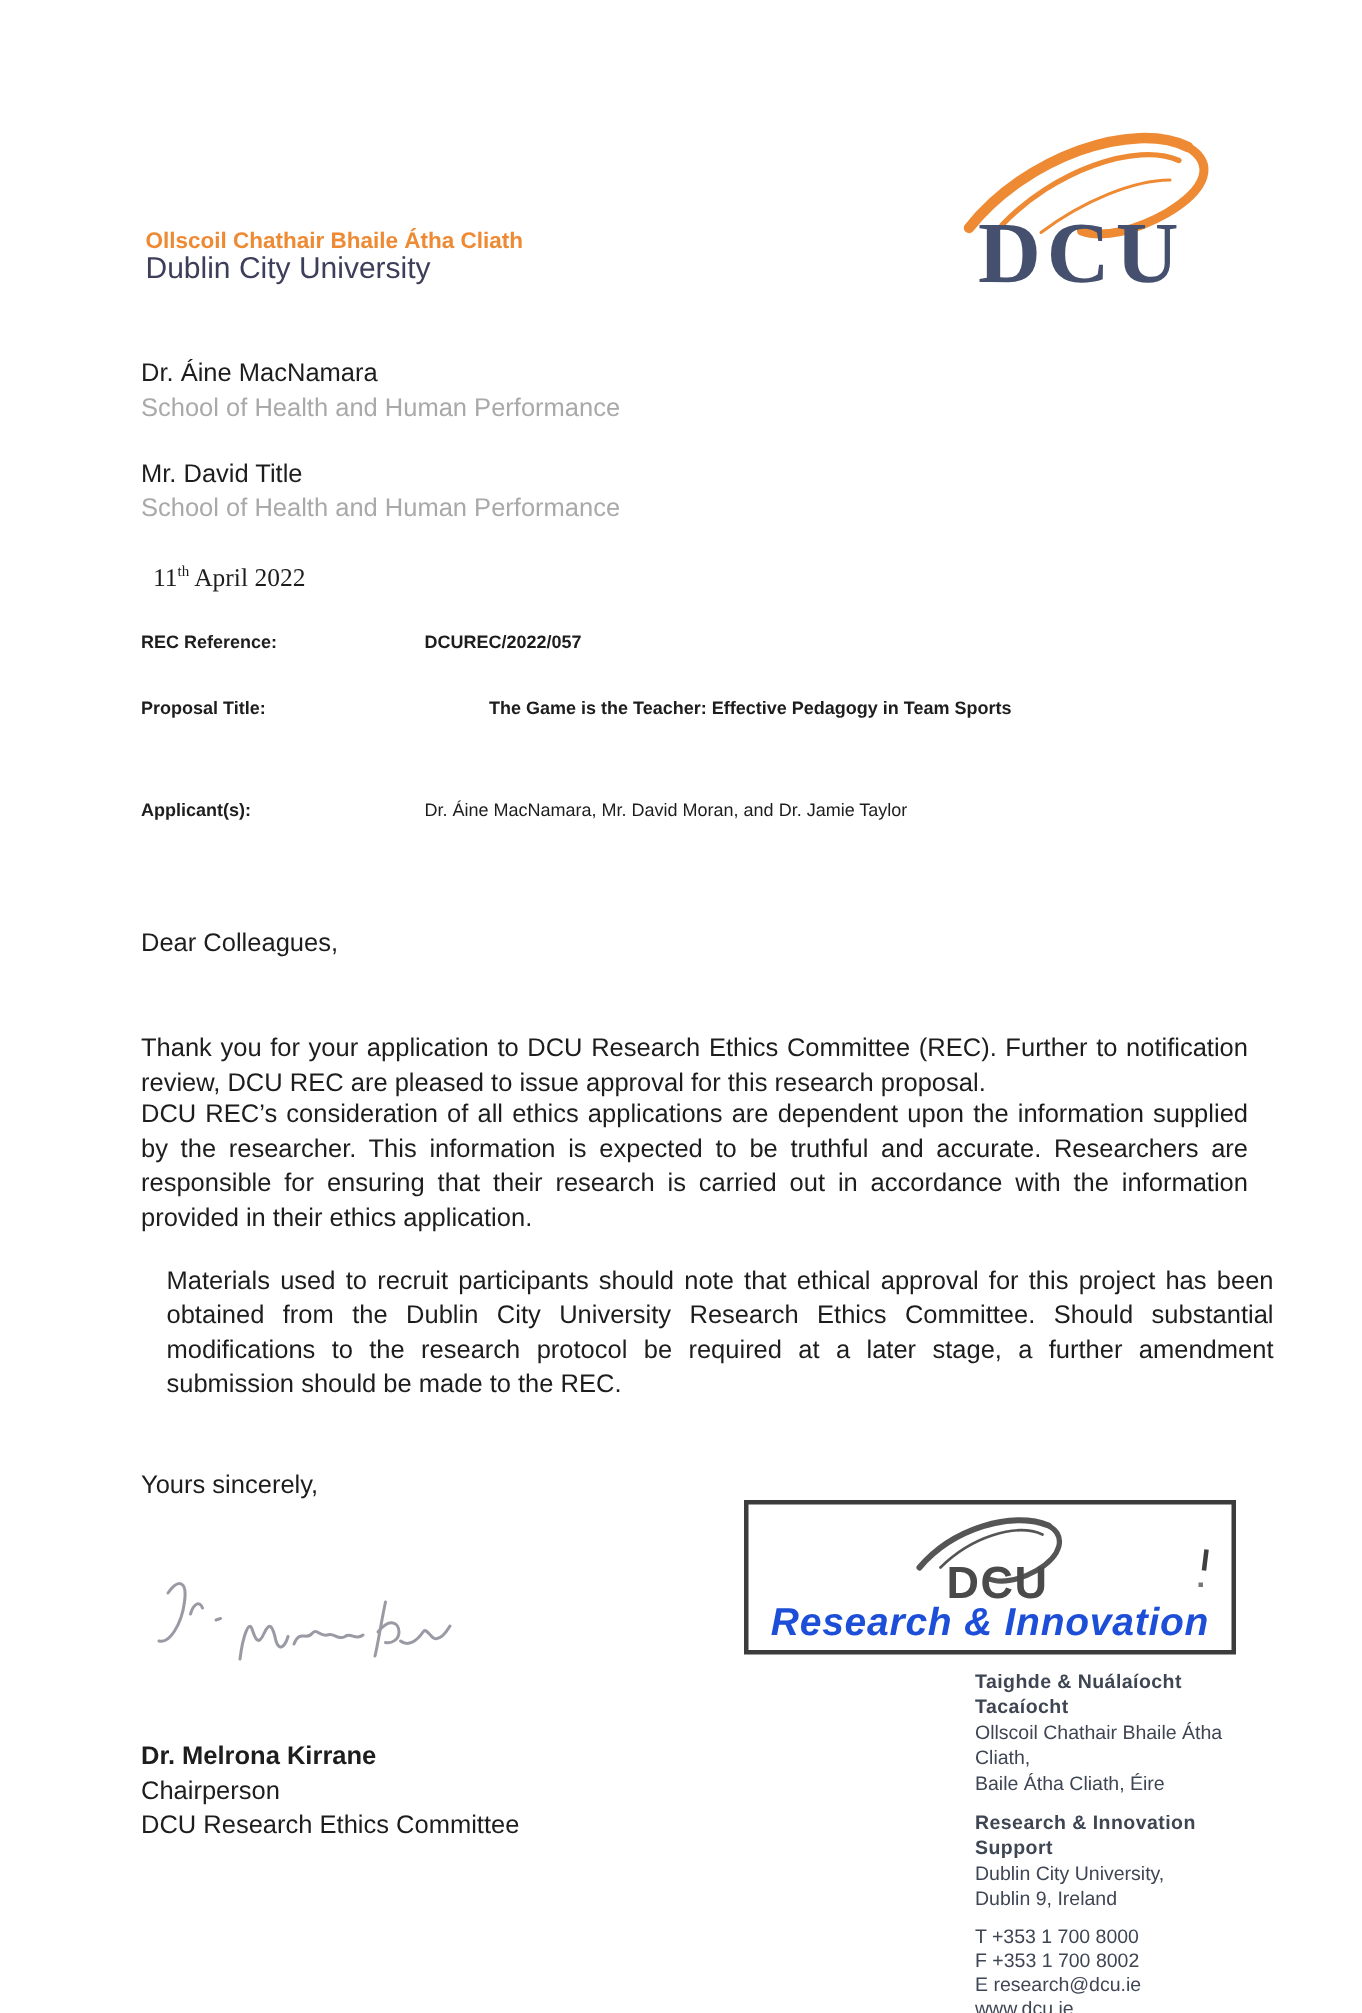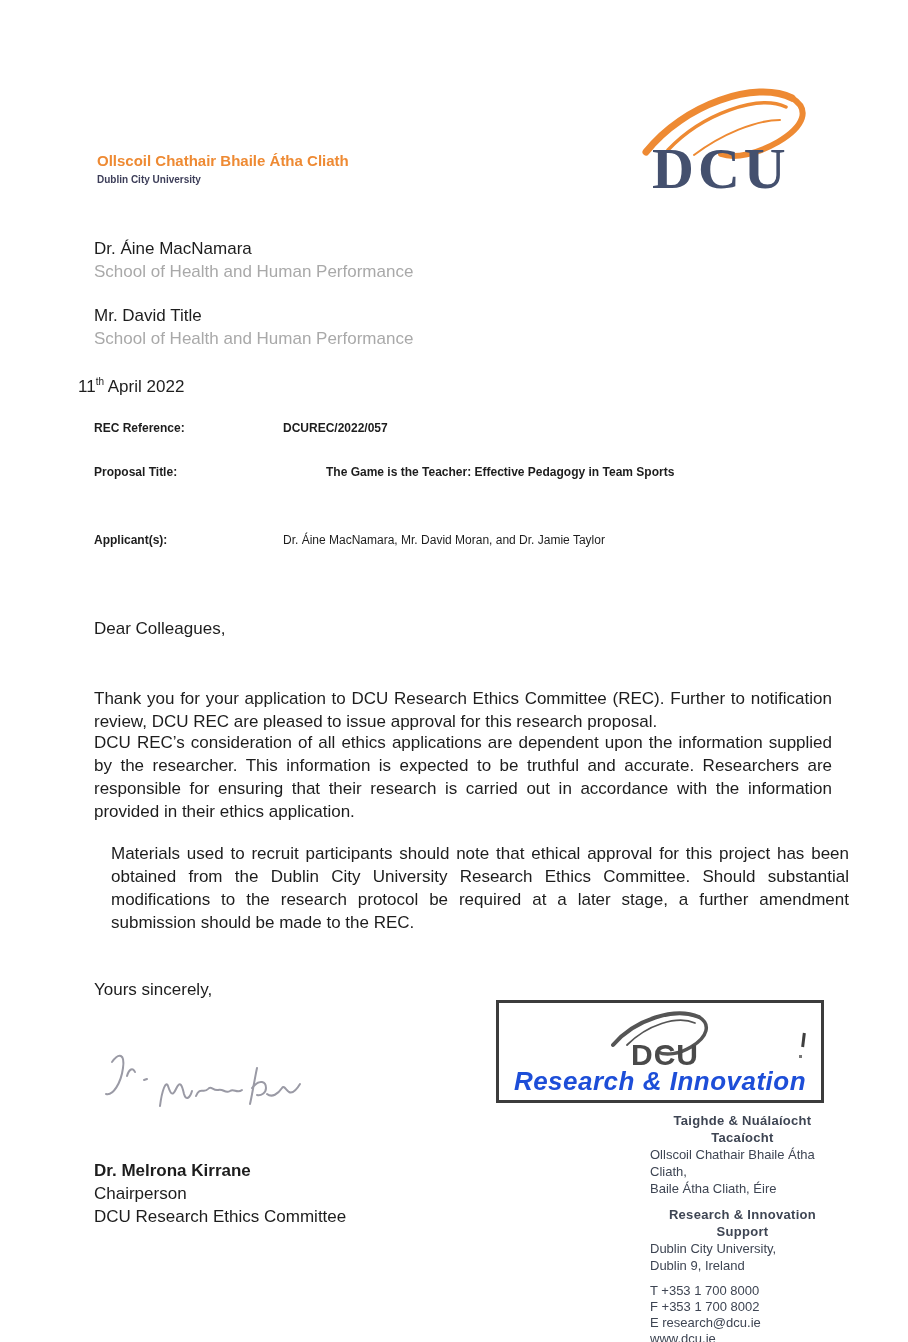--- a/index.html
+++ b/index.html
@@ -5,30 +5,30 @@
   html,body { margin:0; padding:0; background:#ffffff; }
   .page {
     position:relative; width:908px; height:1342px; background:#ffffff;
     font-family:"Liberation Sans", sans-serif; color:#1d1d1d; overflow:hidden;padding-left:19px;
   }
   .abs { position:absolute; }
 
   
   .hdr { left:97px; top:151px; line-height:19px; }
   .hdr-ga { color:#EE8A33; font-size:15px; font-weight:700; }
-  .hdr-en { color:#3D3E59; font-size:10px; font-weight:700; }
+  .hdr-en { color:#3D3E59; font-size:20px; font-weight:400; }
 
   .dcu-logo { left:638px; top:76px; }
 
   
   .blk { font-size:17px; line-height:23px; }
   .muted { color:#A9A9A9; }
   .rcpt1 { left:94px; top:237px; }
   .rcpt2 { left:94px; top:304px; }
-  .date  { left:78px; top:370px; }
+  .date  { left:102px; top:370px;font-family:Liberation Serif, serif; }
   .date sup { font-size:10px; }
 
   .row { position:absolute; left:94px; width:738px; display:flex; font-size:12px; line-height:23px; }
   .row .lbl { width:189px; font-weight:700; flex:none; }
   .row1 { top:417px; } .row1 .val { font-weight:700; }
   .row2 { top:461px; } .row2 .val { font-weight:700; width:512px; text-align:justify;margin-left:43px; }
   .row3 { top:529px; }
 
   
   .sal  { left:94px; top:617px; }
@@ -48,21 +48,21 @@
     position:absolute; left:0; right:0; bottom:3px; text-align:center;
     font-size:26px; font-weight:700; font-style:italic; color:#1d4ed8; letter-spacing:0.5px;
   }
   .stamp-logo { position:absolute; left:106px; top:4px; }
   .stamp-mark { position:absolute; right:16px; top:30px; width:3px; height:14px; background:#3f3f3f; transform:rotate(7deg); }
   .stamp-dot  { position:absolute; right:19px; top:52px; width:3px; height:3px; background:#777; }
 
   
   .footer-col { left:650px; top:1112px; width:185px; font-size:13px; line-height:17px; color:#3E4553; }
   .fgrp { margin-bottom:9px; }
-  .fhead { font-weight:700; letter-spacing:0.3px;text-align:center; }
+  .fhead { font-weight:700; letter-spacing:0.3px; }
   .contact { line-height:16px; }
 
   
   .signoff { left:94px; top:1159px; font-size:17px; line-height:23px; }
   .signoff .name { font-weight:700; }
 </style>
 </head>
 <body>
 
 <div class="page">

